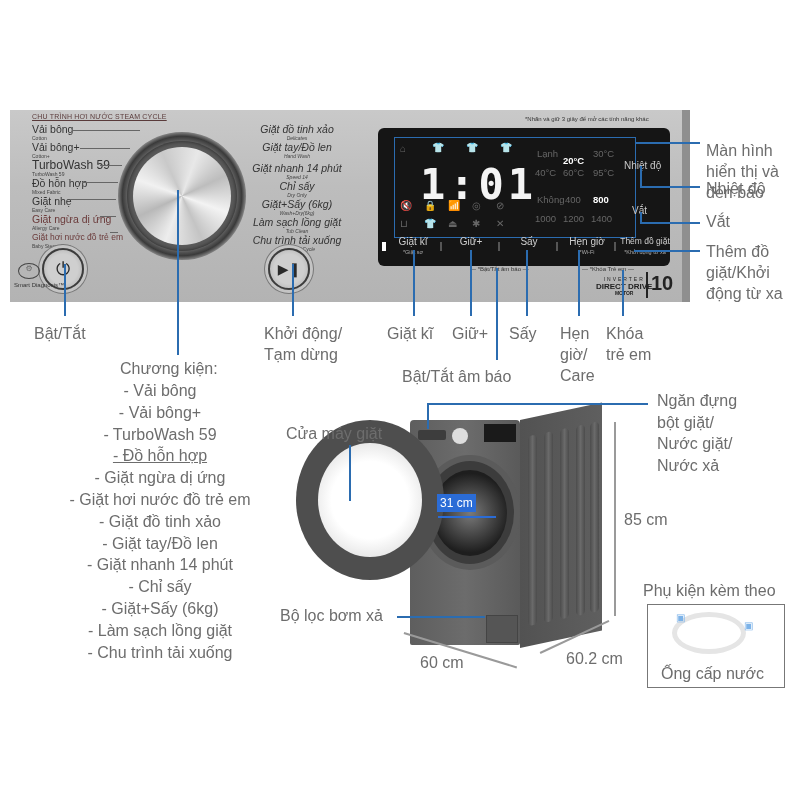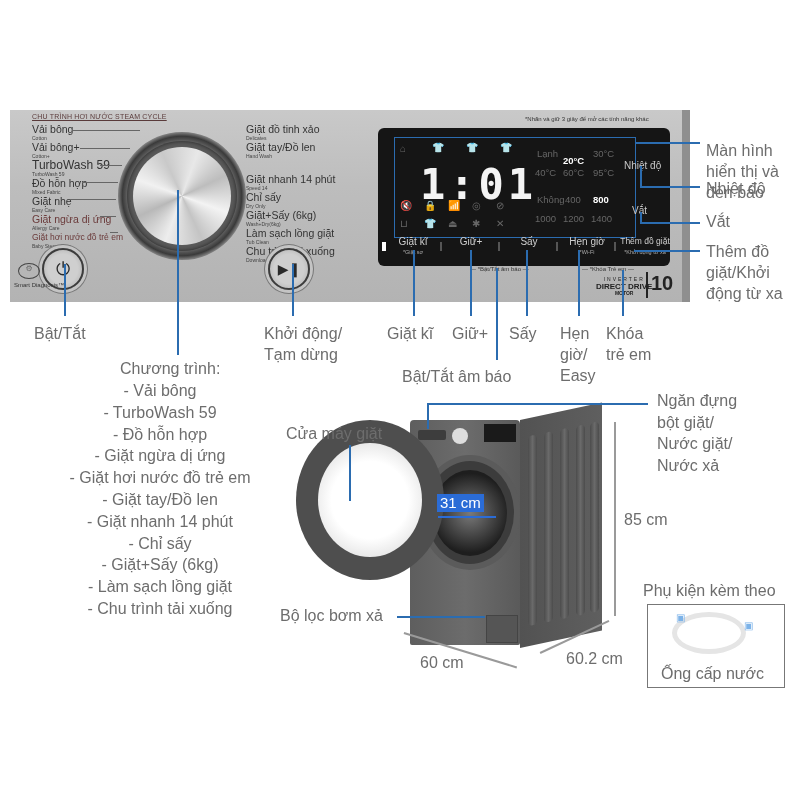--- a/index.html
+++ b/index.html
@@ -47,21 +47,21 @@
     .under-note { font-size: 6px; color: #333; }
 
     
     .machine-body { left: 410px; top: 420px; width: 110px; height: 225px; background: linear-gradient(90deg,#5e5e5e,#6c6c6c 50%,#5a5a5a); border-radius: 4px 4px 2px 2px; }
     .machine-side { left: 520px; top: 420px; width: 82px; height: 228px; background: linear-gradient(90deg,#525252,#5f5f5f); transform: skewY(-12deg); transform-origin: left top; }
     .rib { position: absolute; width: 9px; top: 18px; height: 190px; border-radius: 5px; background: linear-gradient(90deg,#4c4c4c,#6a6a6a,#4c4c4c); }
     .door-ring { left: 296px; top: 420px; width: 148px; height: 160px; border-radius: 50%; background: #4e4e4e; }
     .door-glass { left: 318px; top: 443px; width: 104px; height: 114px; border-radius: 50%; background: radial-gradient(circle,#ffffff 50%, #e3e3e3 80%, #b5b5b5 100%); }
     .drum-ring { left: 420px; top: 455px; width: 100px; height: 115px; border-radius: 50%; background: #3c3c3c; border: 6px solid #5b5b5b; }
     .drum { left: 433px; top: 470px; width: 74px; height: 86px; border-radius: 50%; background: radial-gradient(circle,#7a7a7a,#1e1e1e 70%); }
-    .measure { left: 437px; top: 494px; background: #2b6cd6; color: #fff; font-size: 15px; padding: 0 3px; line-height: 18px; }
+    .measure { left: 437px; top: 494px; background: #2b6cd6; color: #fff; font-size: 12px; padding: 0 3px; line-height: 18px; }
     .dim-line { position: absolute; height: 1.5px; background: #9a9a9a; }
     .dim-vline { position: absolute; width: 1.5px; background: #9a9a9a; }
     .accessory-box { left: 647px; top: 604px; width: 138px; height: 84px; border: 1px solid #777; }
     .hose { left: 672px; top: 612px; width: 74px; height: 42px; border: 5px solid #e5e5e5; border-radius: 50%; }
   </style>
 </head>
 <body>
 
 <div class="abs panel"></div>
 <div class="abs panel-right-edge"></div>
@@ -98,26 +98,26 @@
     </div>
 </div>
 <div class="tick" style="left:72px;top:130px;width:68px;"></div>
 <div class="tick" style="left:80px;top:148px;width:50px;"></div>
 <div class="tick" style="left:100px;top:165px;width:22px;"></div>
 <div class="tick" style="left:82px;top:182px;width:36px;"></div>
 <div class="tick" style="left:70px;top:199px;width:46px;"></div>
 <div class="tick" style="left:100px;top:216px;width:16px;"></div>
 <div class="tick" style="left:110px;top:232px;width:8px;"></div>
 
-<div class="abs" style="left:246px; top:124px; text-align:left; width:102px;">
+<div class="abs" style="left:246px; top:124px; text-align:center; width:102px;font-style:italic;">
   <div style="margin-bottom:1px;">
       <div class="prog-l">Giặt đồ tinh xảo</div>
       <div class="prog-sub">Delicates</div>
     </div>
-  <div style="margin-bottom:15px;">
+  <div style="margin-bottom:4px;">
       <div class="prog-l">Giặt tay/Đồ len</div>
       <div class="prog-sub">Hand Wash</div>
     </div>
   <div style="margin-bottom:1px;">
       <div class="prog-l">Giặt nhanh 14 phút</div>
       <div class="prog-sub">Speed 14</div>
     </div>
   <div style="margin-bottom:1px;">
       <div class="prog-l">Chỉ sấy</div>
       <div class="prog-sub">Dry Only</div>
@@ -223,31 +223,33 @@
 
 <div class="abs label" style="left:706px;top:108px;width:92px;margin-top:32px;">Màn hình hiển thị và đèn báo</div>
 <div class="abs label" style="left:706px;top:178px;">Nhiệt độ</div>
 <div class="abs label" style="left:706px;top:211px;">Vắt</div>
 <div class="abs label" style="left:706px;top:241px;width:92px;">Thêm đồ giặt/Khởi động từ xa</div>
 <div class="abs label" style="left:34px;top:323px;">Bật/Tắt</div>
 <div class="abs label" style="left:264px;top:323px;width:100px;">Khởi động/ Tạm dừng</div>
 <div class="abs label" style="left:387px;top:323px;">Giặt kĩ</div>
 <div class="abs label" style="left:452px;top:323px;">Giữ+</div>
 <div class="abs label" style="left:509px;top:323px;">Sấy</div>
-<div class="abs label" style="left:560px;top:323px;width:40px;">Hẹn giờ/ Easy</div>
+<div class="abs label" style="left:560px;top:323px;width:40px;">Hẹn giờ/ Care</div>
 <div class="abs label" style="left:606px;top:323px;width:54px;">Khóa trẻ em</div>
 <div class="abs label" style="left:402px;top:366px;">Bật/Tắt âm báo</div>
 
-<div class="abs label" style="left:120px;top:358px;">Chương trình:</div>
+<div class="abs label" style="left:120px;top:358px;">Chương kiện:</div>
 <div class="abs label" id="prog-list" style="left:40px;top:380px;width:280px;text-align:center;line-height:21.8px;">
   <div style="margin-left:-40px;">- Vải bông</div>
+  <div style="margin-left:-40px;">- Vải bông+</div>
   <div style="margin-left:-40px;">- TurboWash 59</div>
-  <div style="margin-left:-40px;">- Đồ hỗn hợp</div>
+  <div style="margin-left:-40px;text-decoration:underline;">- Đồ hỗn hợp</div>
   <div style="margin-left:-40px;">- Giặt ngừa dị ứng</div>
   <div style="margin-left:-40px;">- Giặt hơi nước đồ trẻ em</div>
+  <div style="margin-left:-40px;">- Giặt đồ tinh xảo</div>
   <div style="margin-left:-40px;">-  Giặt tay/Đồ len</div>
   <div style="margin-left:-40px;">- Giặt nhanh 14 phút</div>
   <div style="margin-left:-40px;">- Chỉ sấy</div>
   <div style="margin-left:-40px;">- Giặt+Sấy (6kg)</div>
   <div style="margin-left:-40px;">- Làm sạch lồng giặt</div>
   <div style="margin-left:-40px;">- Chu trình tải xuống</div>
 </div>
 
 <div class="abs machine-side">
   <div class="rib" style="left:8px;"></div>

